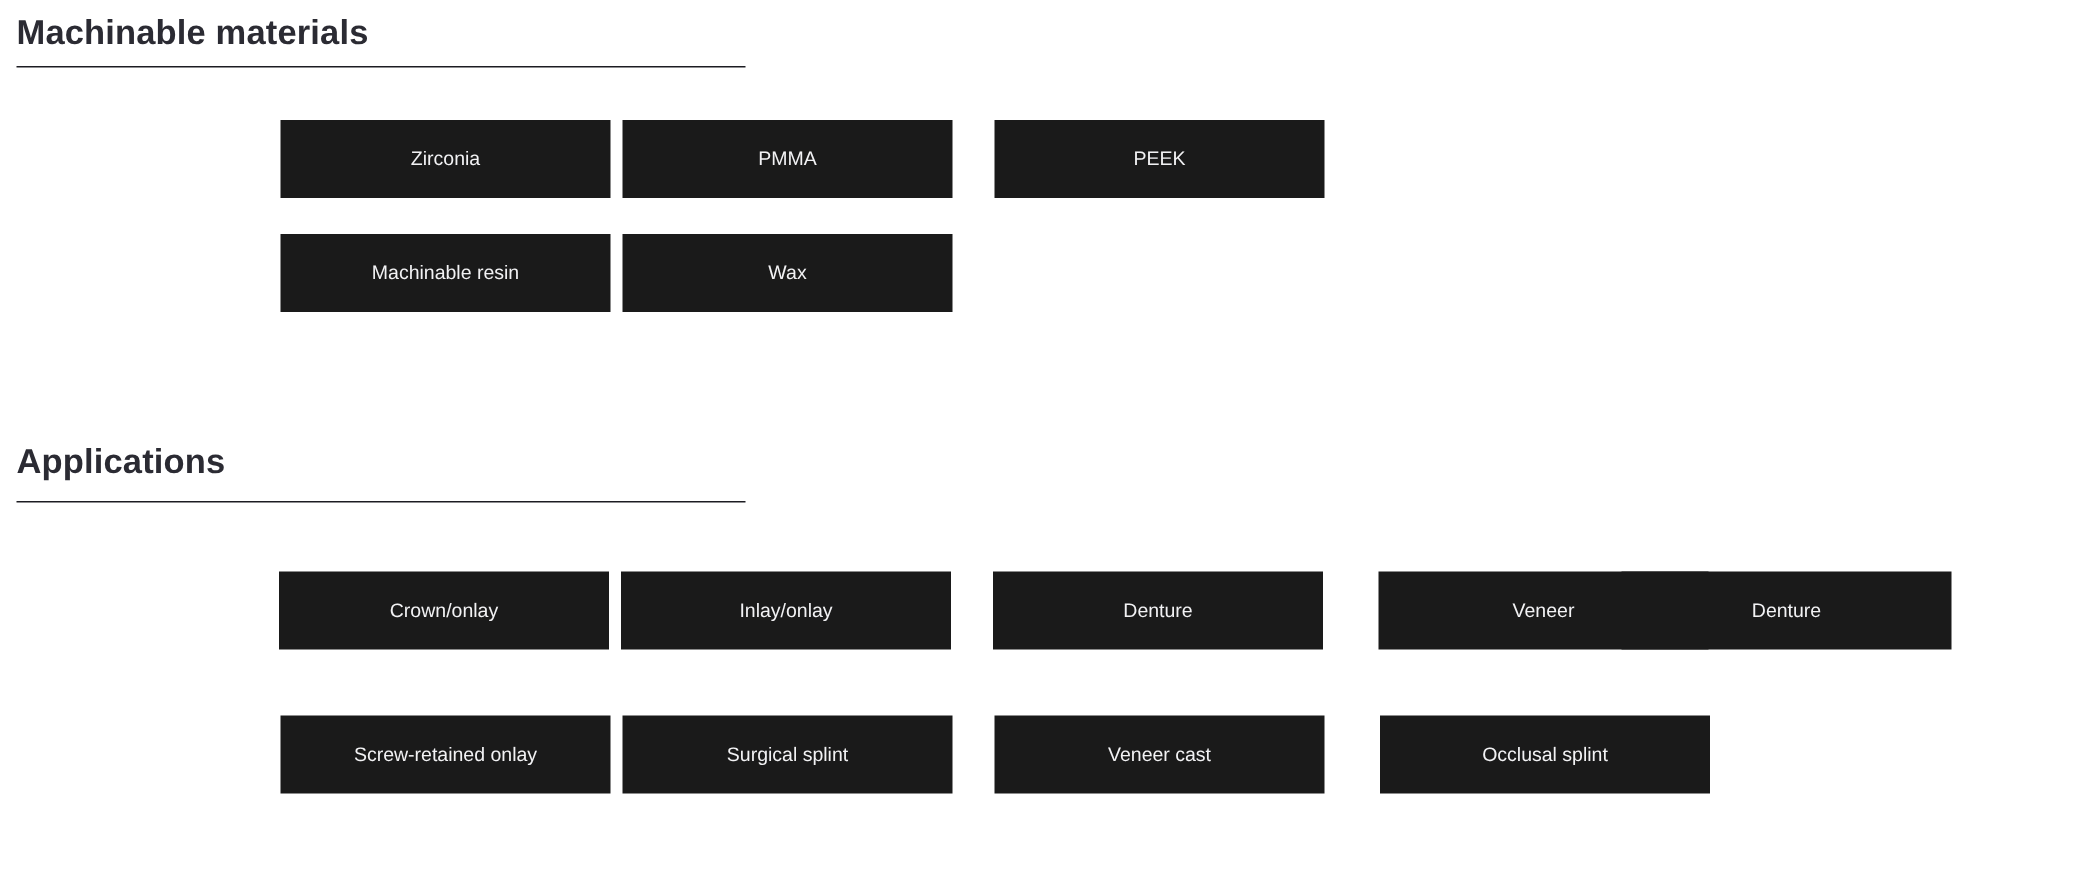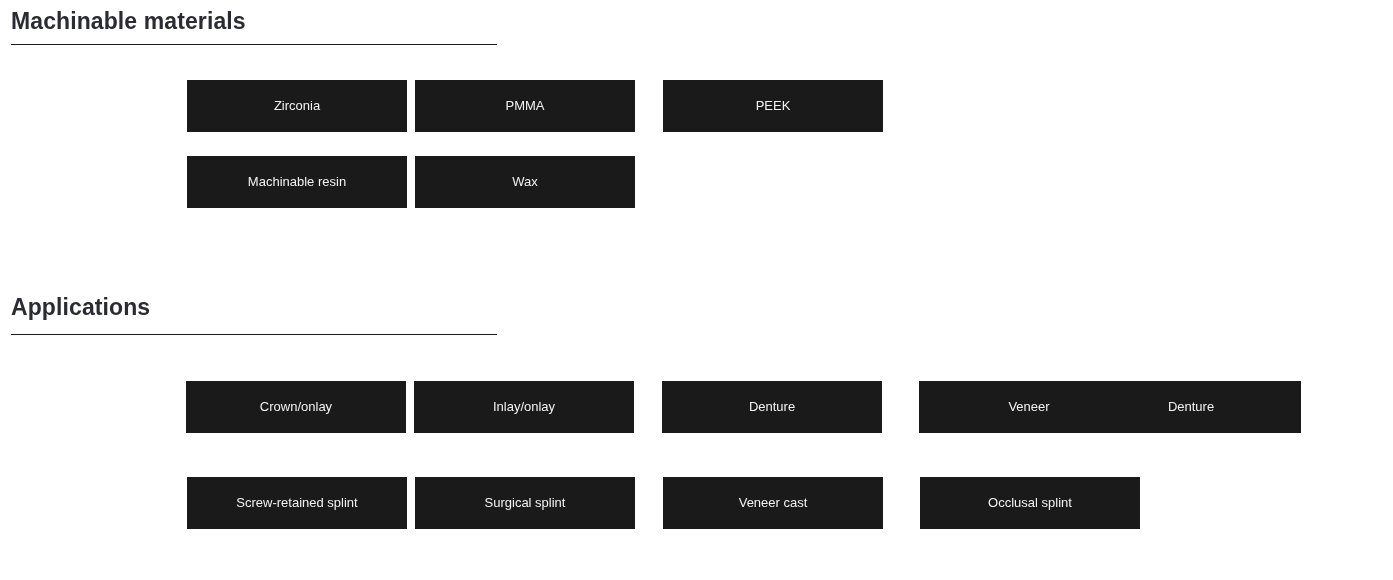--- a/index.html
+++ b/index.html
@@ -112,20 +112,20 @@
 
     <div class="chip-row" id="row-app-1">
       <div class="chip c0">Crown/onlay</div>
       <div class="chip c1">Inlay/onlay</div>
       <div class="chip c2">Denture</div>
       <div class="chip c3">Veneer</div>
       <div class="chip c4">Denture</div>
     </div>
 
     <div class="chip-row" id="row-app-2">
-      <div class="chip c0">Screw-retained splint</div>
+      <div class="chip c0">Screw-retained onlay</div>
       <div class="chip c1">Surgical splint</div>
       <div class="chip c2">Veneer cast</div>
       <div class="chip c3">Occlusal splint</div>
     </div>
   </div>
 
 </div>
 
 </body></html>

